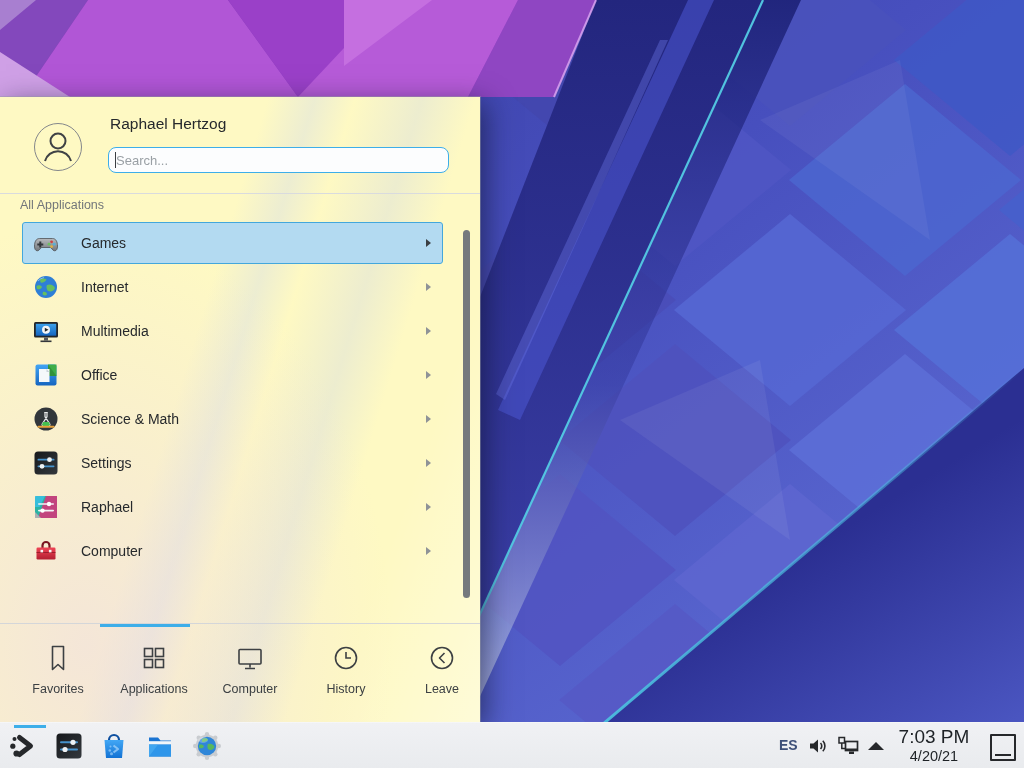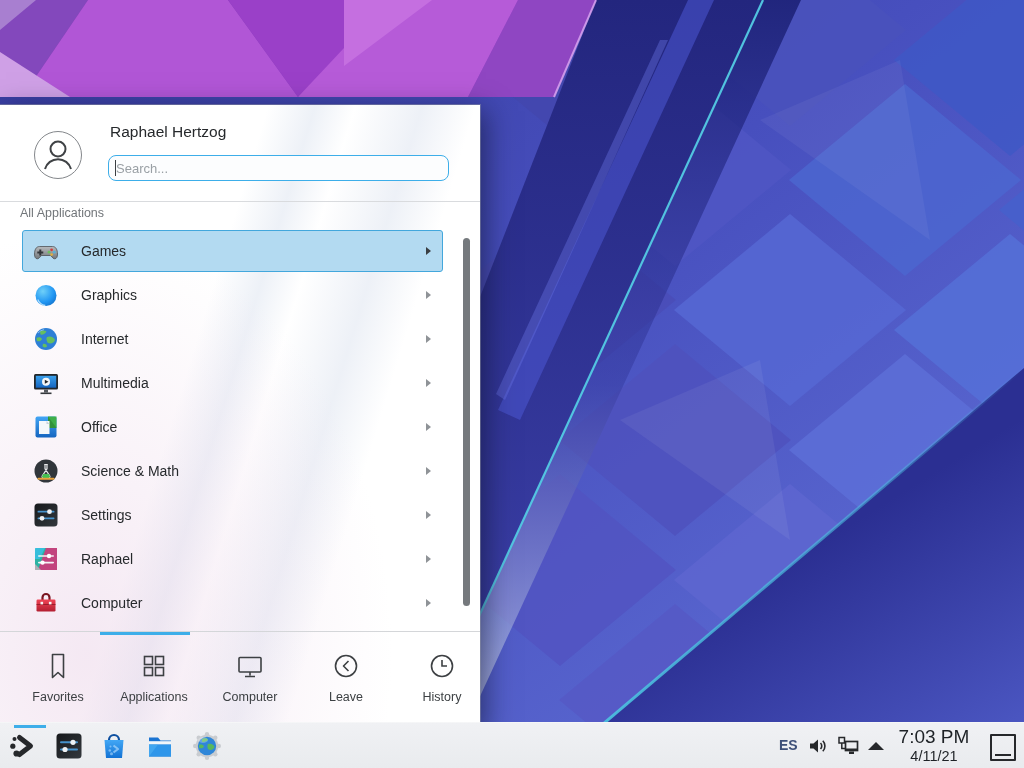--- a/index.html
+++ b/index.html
@@ -3,22 +3,22 @@
 <meta charset="utf-8">
 <style>
   html,body{margin:0;padding:0;background:#222;}
   #screen{position:relative;width:1024px;height:768px;overflow:hidden;
           font-family:"Liberation Sans","DejaVu Sans",sans-serif;
           -webkit-font-smoothing:antialiased;}
   #wallpaper{position:absolute;inset:0;}
 
   
   #launcher{position:absolute;left:0;top:97px;width:480px;height:625px;
-            background:#ffffff;outline:1px solid rgba(150,156,164,.45);
-            box-shadow:6px 6px 26px rgba(12,16,40,.55);margin-top:8px;}
+            background:#fef9c3;outline:1px solid rgba(150,156,164,.45);
+            box-shadow:6px 6px 26px rgba(12,16,40,.55);}
   #launcher .lp-overlay{position:absolute;inset:0;pointer-events:none;
      background:
        radial-gradient(ellipse at 18% 88%, rgba(236,214,233,.55), rgba(236,214,233,0) 55%),
        linear-gradient(107deg, rgba(255,255,255,0) 40%, rgba(208,218,234,.38) 47%, rgba(255,255,255,0) 53%, rgba(203,213,231,.34) 63%, rgba(255,255,255,0) 71%),
        linear-gradient(290deg, rgba(255,255,255,.35) 0%, rgba(255,255,255,0) 22%);}
   .lp-header{position:absolute;left:0;top:0;width:100%;height:96px;
              border-bottom:1px solid #d9dbde;}
   .avatar{position:absolute;left:34px;top:26px;width:46px;height:46px;border-radius:50%;
           border:1px solid #84878b;}
   .user-name{position:absolute;left:110px;top:18px;font-size:15.5px;color:#26292c;}
@@ -193,37 +193,20 @@
             <circle cx="19.6" cy="12.8" r="1.4" fill="#d04040"></circle>
             <circle cx="22.3" cy="15.2" r="1.4" fill="#58b0d8"></circle>
             <circle cx="19.6" cy="17.6" r="1.4" fill="#e0b040"></circle>
             <circle cx="17" cy="15.2" r="1.4" fill="#6cc060"></circle>
           </svg>
           </span>
         <span class="cat-label">Games</span>
         <span class="cat-arrow"></span>
       </div>
 
-      <div class="cat-row">
-        <span class="cat-icon">
-          <svg viewBox="0 0 28 28">
-            <defs>
-                <radialGradient id="gr1" cx=".35" cy=".3" r=".95">
-              <stop offset="0" stop-color="#6fd0f8"></stop>
-                  <stop offset=".55" stop-color="#2196f3"></stop>
-                  <stop offset="1" stop-color="#0d5fb4"></stop>
-                </radialGradient>
-              </defs>
-            <circle cx="14" cy="14.5" r="10.5" fill="url(#gr1)"></circle>
-            <path d="M5.8 18.5 a9.6 9.6 0 0 0 7.5 6" stroke="#cfeeff" stroke-width="1.3" fill="none" opacity=".8"></path>
-          </svg>
-          </span>
-        <span class="cat-label">Graphics</span>
-        <span class="cat-arrow"></span>
-      </div>
 
       <div class="cat-row">
         <span class="cat-icon">
           <svg viewBox="0 0 28 28">
             <circle cx="14" cy="14" r="11" fill="#2e7fd6"></circle>
             <g fill="#66bf5e">
               <path d="M8 6.5 C10 5 13 5 14.5 6.5 C13.5 9 10.5 10 8.5 9.5 Z"></path>
               <path d="M4.5 13 C6.5 11.5 9 12 10 14 C9 16.5 6 17 4.8 15.5 Z"></path>
               <path d="M15 12 C18 10.5 22 12 23 15 C22 18.5 18 19.5 15.5 17.5 C14.5 15.5 14 13.5 15 12 Z"></path>
               <path d="M11 19 C13 18.5 15 19.5 15 21.5 C13.5 23 11 22.5 10.5 21 Z"></path>
@@ -374,32 +357,32 @@
         <span class="tab-label">Applications</span>
       </div>
       <div class="tab">
         <svg viewBox="0 0 30 30" fill="none" stroke="#3d4043" stroke-width="1.6">
           <rect x="4" y="6.5" width="22" height="14.5" rx="1"></rect>
           <path d="M15 21 v3.5 M10 25.5 h10"></path>
           </svg>
         <span class="tab-label">Computer</span>
       </div>
       <div class="tab">
+        <svg viewBox="0 0 30 30" fill="none" stroke="#3d4043" stroke-width="1.6">
+          <circle cx="15" cy="15" r="10.5"></circle>
+            <path d="M15 9 V15 H20"></path>
+          </svg>
+        <span class="tab-label">History</span>
+      </div>
+      <div class="tab">
         <svg viewBox="0 0 30 30" fill="none" stroke="#3d4043" stroke-width="1.6" stroke-linejoin="round">
           <circle cx="15" cy="15" r="10.5"></circle>
             <path d="M17.5 10 L12.5 15 L17.5 20"></path>
           </svg>
         <span class="tab-label">Leave</span>
-      </div>
-      <div class="tab">
-        <svg viewBox="0 0 30 30" fill="none" stroke="#3d4043" stroke-width="1.6">
-          <circle cx="15" cy="15" r="10.5"></circle>
-            <path d="M15 9 V15 H20"></path>
-          </svg>
-        <span class="tab-label">History</span>
       </div>
     </div>
   </div>
 
   <div id="panel">
 
     <div class="task-btn" style="left:6px;">
       <div class="active-line"></div>
       <svg viewBox="0 0 30 30">
         <g fill="#26282b">
@@ -491,20 +474,20 @@
       <path d="M5.8 9 v5.5 h3.5" fill="none" stroke="#26282b" stroke-width="1.5"></path>
       <rect x="9.5" y="7.5" width="12" height="9" fill="none" stroke="#26282b" stroke-width="1.7"></rect>
       <rect x="9.5" y="14.5" width="12" height="2" fill="#26282b"></rect>
       <rect x="13" y="17.5" width="5" height="2.5" fill="#26282b"></rect>
     </svg>
 
     <div class="tray-caret"></div>
 
     <div class="clock">
       <div class="time">7:03 PM</div>
-      <div class="date">4/11/21</div>
+      <div class="date">4/20/21</div>
     </div>
 
     <div class="show-desktop">
         <i></i>
       </div>
   </div>
 </div>
 
 </body></html>

